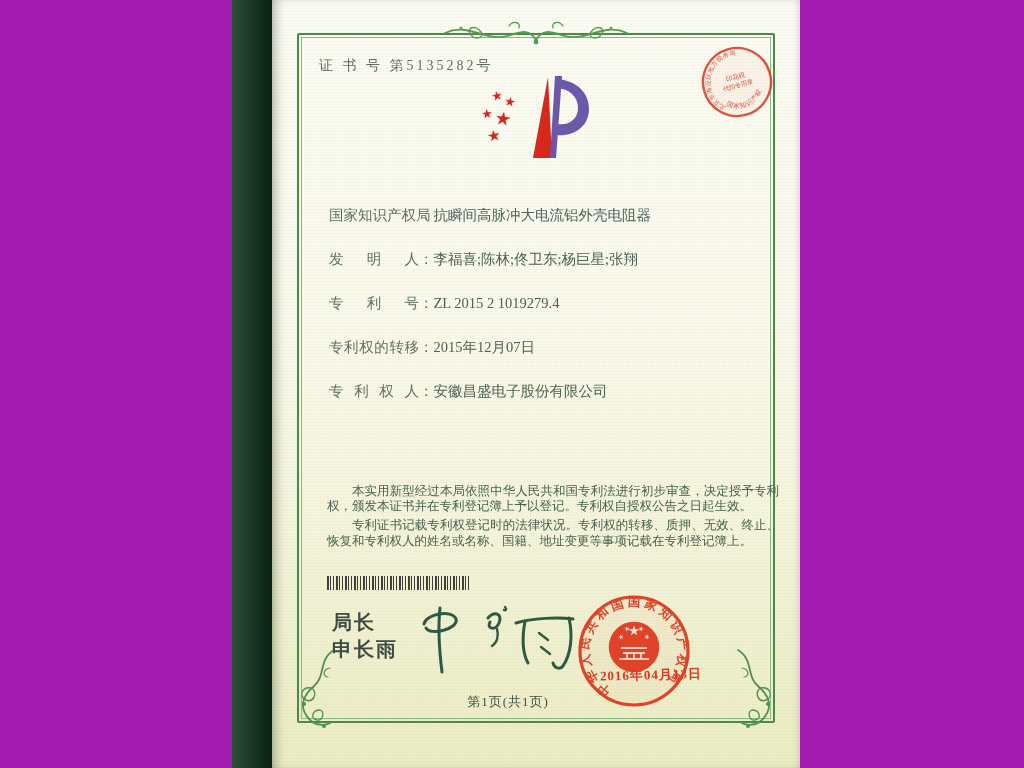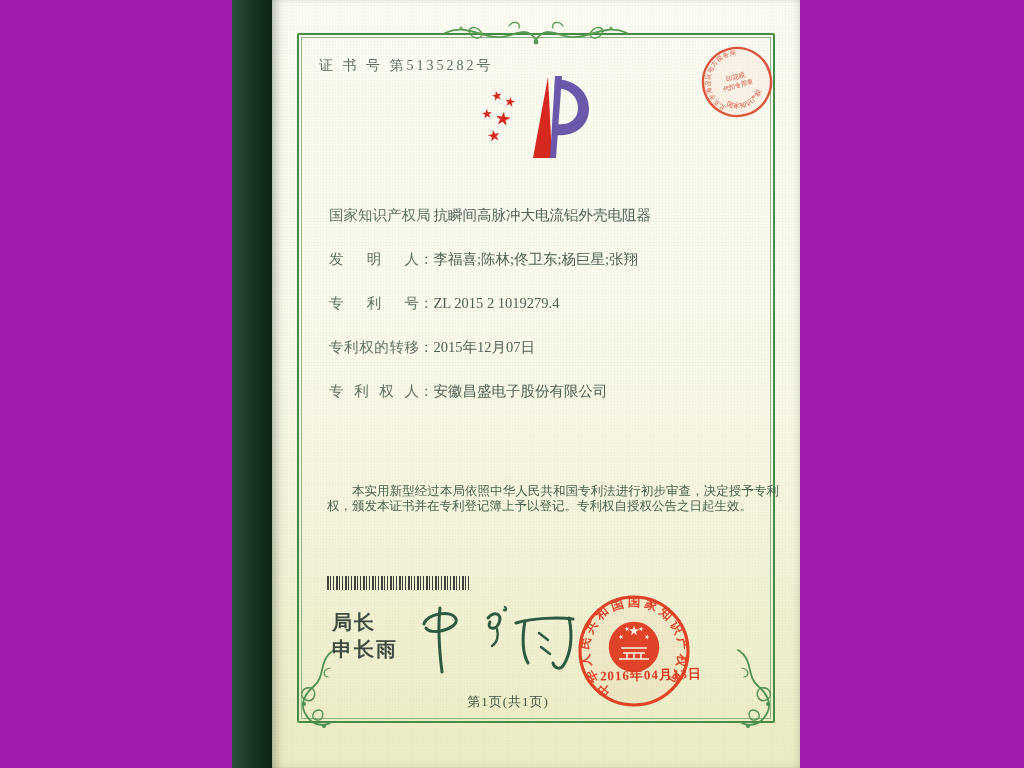--- a/index.html
+++ b/index.html
@@ -173,20 +173,21 @@
       <div class="field-row">
         <span class="f-label">专利权的转移</span><span class="f-colon">：</span><span class="f-value">2015年12月07日</span>
       </div>
       <div class="field-row">
         <span class="f-label">专利权人</span><span class="f-colon">：</span><span class="f-value">安徽昌盛电子股份有限公司</span>
       </div>
     </div>
 
     <div class="body-text">
       <p>本实用新型经过本局依照中华人民共和国专利法进行初步审查，决定授予专利权，颁发本证书并在专利登记簿上予以登记。专利权自授权公告之日起生效。</p>
+      <p>专利证书记载专利权登记时的法律状况。专利权的转移、质押、无效、终止、恢复和专利权人的姓名或名称、国籍、地址变更等事项记载在专利登记簿上。</p>
     </div>
 
     <div class="barcode"></div>
 
     <div class="sig-block">
       <div class="sig-title">局长</div>
       <div class="sig-name">申长雨</div>
     </div>
 
     <div class="signature-svg">

